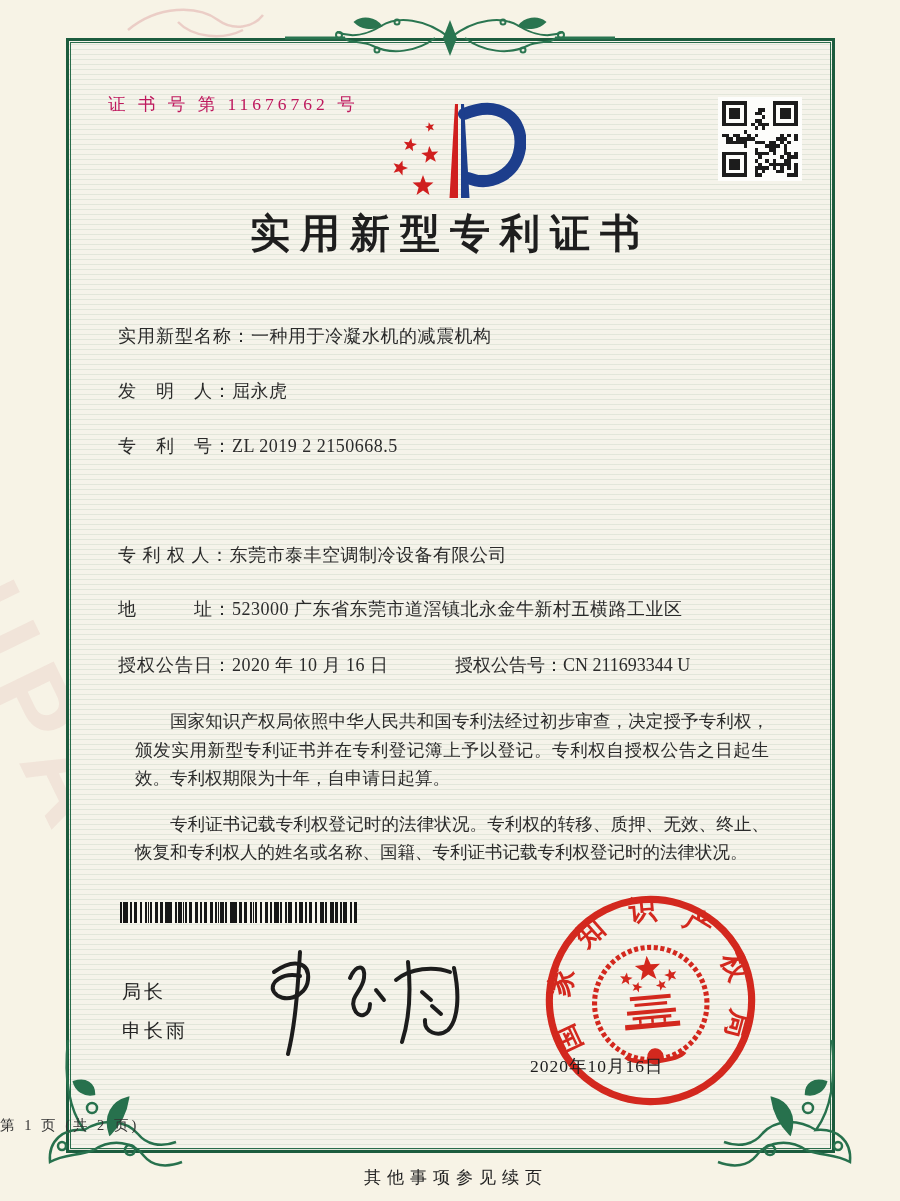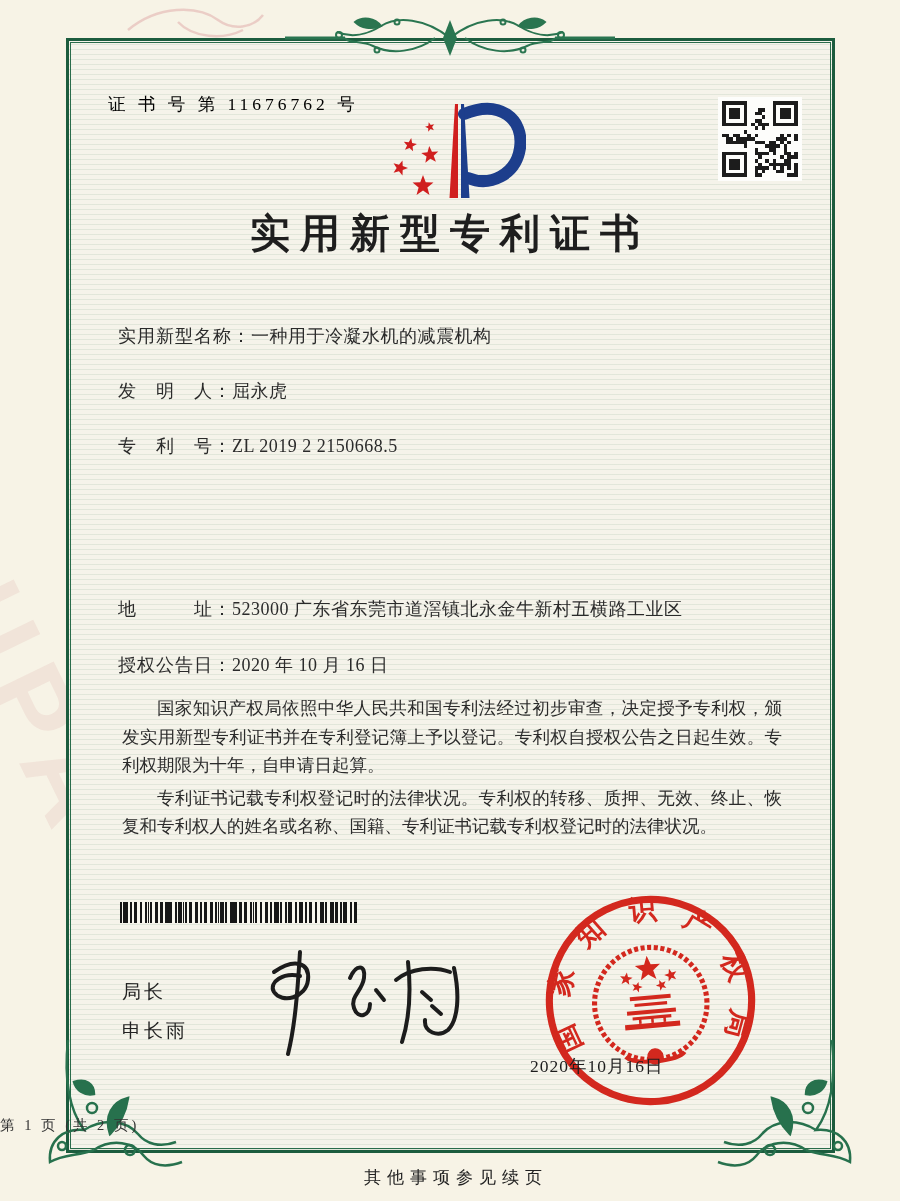--- a/index.html
+++ b/index.html
@@ -20,33 +20,33 @@
     content:"";position:absolute;inset:1px;border:1px solid #2a6c4b;pointer-events:none;
   }
   .wm{position:absolute;font-family:"Liberation Sans","DejaVu Sans",sans-serif;
       font-weight:bold;pointer-events:none;white-space:nowrap;}
   .wm1{left:648px;top:112px;font-size:52px;letter-spacing:8px;color:rgba(125,125,125,0.30);
        transform:rotate(64deg);transform-origin:left top;}
   .wm2{left:560px;top:312px;font-size:62px;letter-spacing:10px;color:rgba(135,135,135,0.28);
        transform:rotate(64deg);transform-origin:left top;}
   .wm3{left:-30px;top:430px;font-size:110px;letter-spacing:16px;color:rgba(214,150,150,0.16);
        transform:rotate(64deg);transform-origin:left top;}
-  .cert-number{position:absolute;left:108px;top:92px;font-size:17.5px;letter-spacing:4px;color:#000000;}
+  .cert-number{position:absolute;left:108px;top:92px;font-size:17.5px;letter-spacing:4px;color:#be185d;}
   .logo{position:absolute;left:356px;top:96px;}
   .qr-wrap{position:absolute;left:718px;top:97px;width:84px;height:84px;background:#fdfdfb;
            display:flex;align-items:center;justify-content:center;}
   .title{position:absolute;left:0;right:0;top:206px;text-align:center;
          font-size:40px;font-weight:bold;letter-spacing:10px;color:#1e1e1e;}
   .field-row{position:absolute;left:118px;right:72px;font-size:18px;letter-spacing:0.5px;
              white-space:nowrap;color:#2b2b2b;}
   .field-row .lab{letter-spacing:1px;}
   .grant-no{position:absolute;left:455px;top:653px;font-size:18px;white-space:nowrap;}
   .body-text{position:absolute;left:118px;top:690px;width:668px;font-size:17.5px;
              line-height:28.5px;text-align:justify;color:#2b2b2b;}
-  .body-text p{margin:4px;text-indent:2em;}
+  .body-text p{margin:17px;text-indent:2em;}
   .barcode{
     position:absolute;left:120px;top:902px;width:237px;height:21px;
     background:
       repeating-linear-gradient(90deg,#161616 0 2px,rgba(0,0,0,0) 2px 5px),
       repeating-linear-gradient(90deg,#161616 0 1px,rgba(0,0,0,0) 1px 7px),
       repeating-linear-gradient(90deg,rgba(0,0,0,0) 0 3px,#161616 3px 5px,rgba(0,0,0,0) 5px 11px);
     background-color:#f8f6ee;
   }
   .signer-title{position:absolute;left:122px;top:979px;font-size:19px;letter-spacing:3px;color:#222;}
   .signer-name{position:absolute;left:122px;top:1018px;font-size:19px;letter-spacing:3px;color:#222;}
@@ -343,25 +343,31 @@
 
   <div class="field-row" style="top:324px">
     <span class="lab">实用新型名称：</span><span>一种用于冷凝水机的减震机构</span>
   </div>
   <div class="field-row" style="top:379px">
     <span class="lab">发　明　人：</span><span>屈永虎</span>
   </div>
   <div class="field-row" style="top:434px">
     <span class="lab">专　利　号：</span><span>ZL 2019 2 2150668.5</span>
   </div>
+  <div class="field-row" style="top:543px">
+    <span class="lab">专 利 权 人：</span><span>东莞市泰丰空调制冷设备有限公司</span>
+  </div>
   <div class="field-row" style="top:597px">
     <span class="lab">地　　　址：</span><span>523000 广东省东莞市道滘镇北永金牛新村五横路工业区</span>
   </div>
   <div class="field-row" style="top:653px">
     <span class="lab">授权公告日：</span><span>2020 年 10 月 16 日</span>
+  </div>
+  <div class="grant-no">
+    <span class="lab">授权公告号：</span><span>CN 211693344 U</span>
   </div>
 
   <div class="body-text">
     <p>国家知识产权局依照中华人民共和国专利法经过初步审查，决定授予专利权，颁发实用新型专利证书并在专利登记簿上予以登记。专利权自授权公告之日起生效。专利权期限为十年，自申请日起算。</p>
     <p>专利证书记载专利权登记时的法律状况。专利权的转移、质押、无效、终止、恢复和专利权人的姓名或名称、国籍、专利证书记载专利权登记时的法律状况。</p>
   </div>
 
   <div class="barcode"></div>
 
   <div class="signer-title">局长</div>

